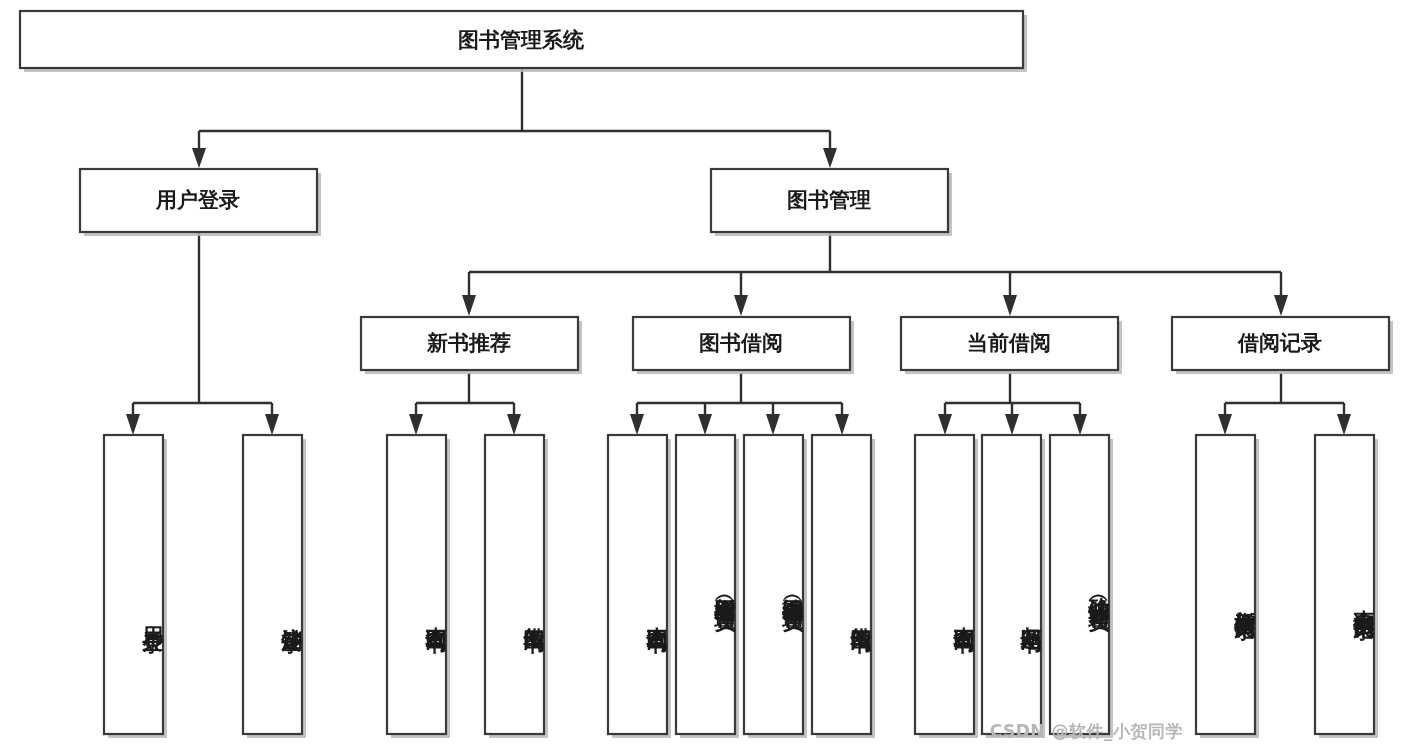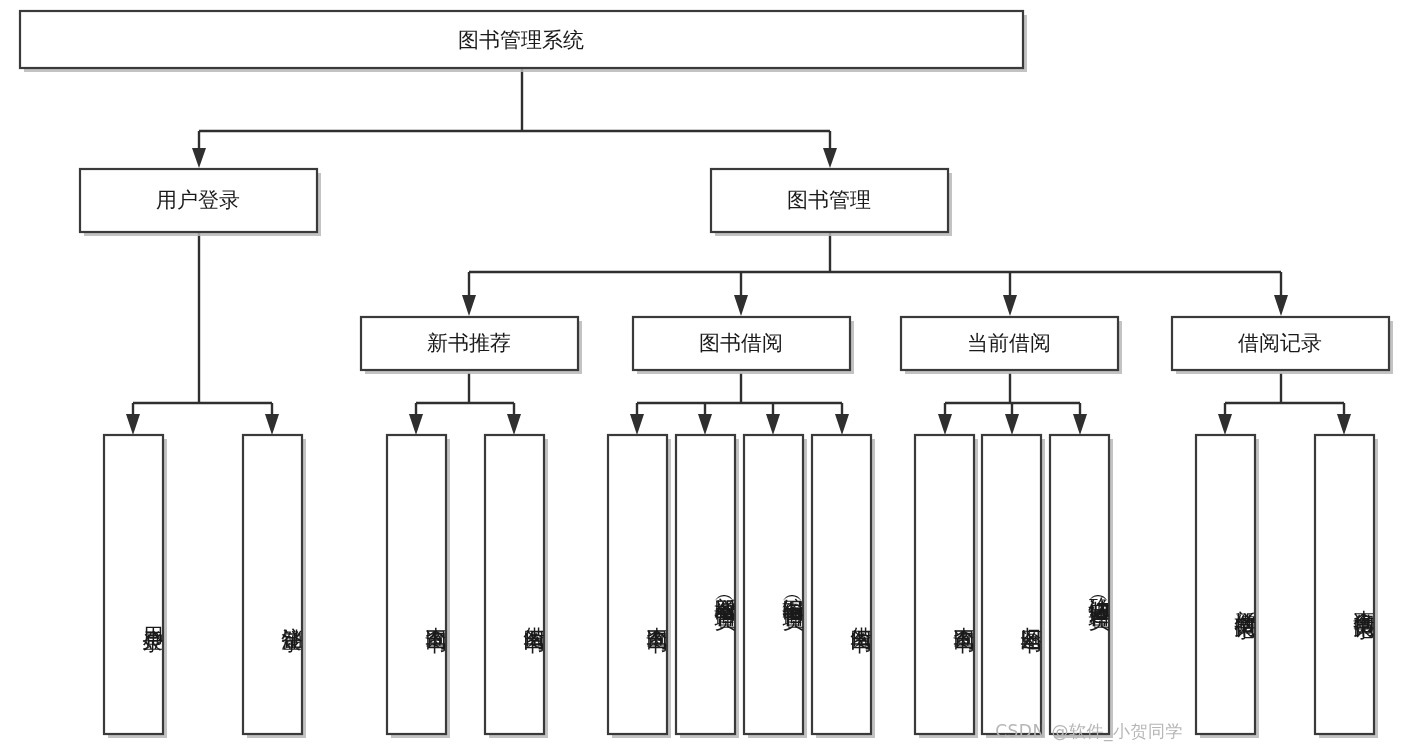--- a/index.html
+++ b/index.html
@@ -11,20 +11,21 @@
     width: 1405px;
     height: 747px;
     font-family: "DejaVu Sans", "Liberation Sans", sans-serif;
     overflow: hidden;
     position: relative;
   }
   #diagram-root {
     position: relative;
     width: 1191px;
     height: 747px;
+    font-weight: bold;
   }
   svg#tree-svg {
     position: absolute;
     top: 0;
     left: 0;
     width: 1405px;
     height: 747px;
   }
   .node-box {
     fill: #ffffff;

